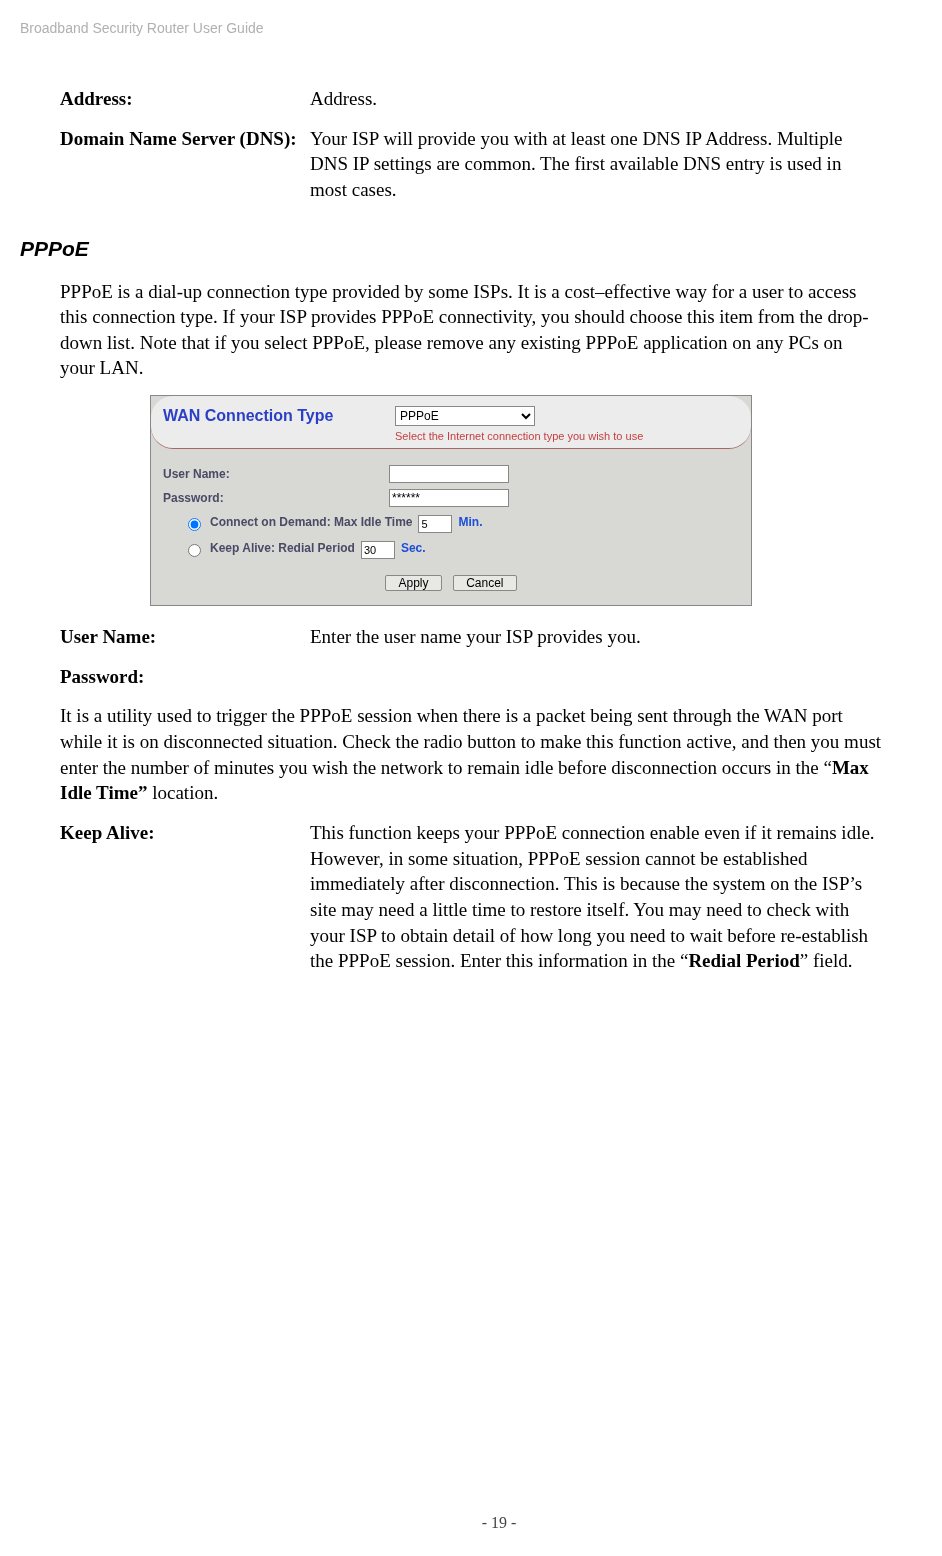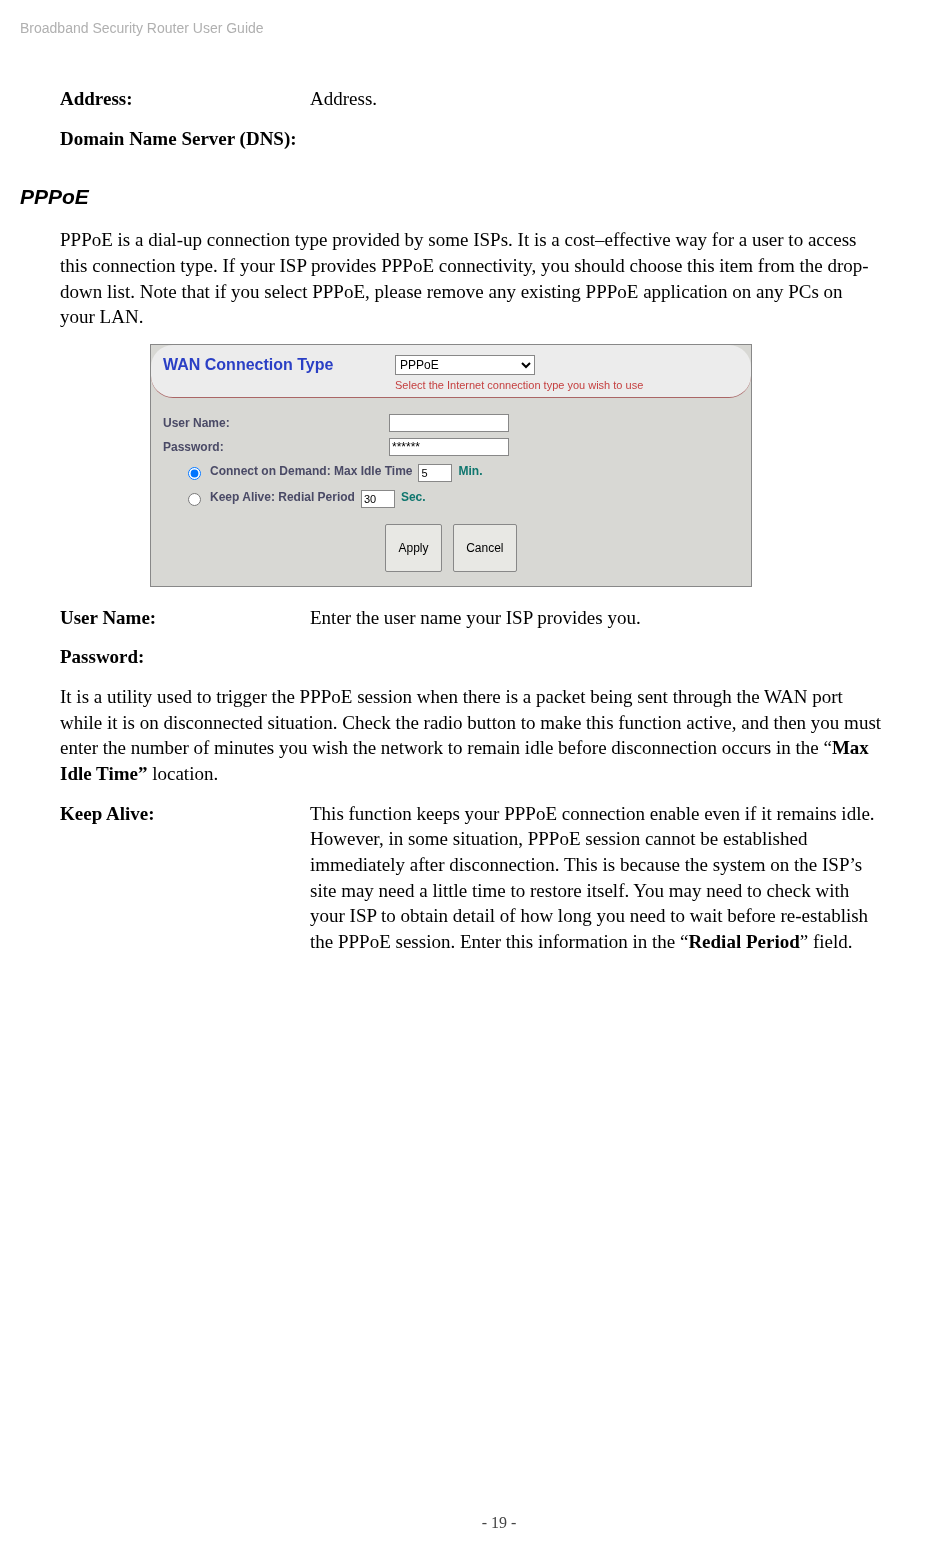--- a/index.html
+++ b/index.html
@@ -136,28 +136,28 @@
   .sw-radio {
     width: 13px;
     height: 13px;
   }
   .sw-btns {
     text-align: center;
     margin-top: 16px;
   }
   .sw-btn {
     font-size: 12px;
-    padding: 16px 12px;
+    padding: 0 12px;
     border: 1px solid #888;
     background: #e8e8e4;
     border-radius: 2px;
     margin: 0 4px;
   }
   .sw-unit {
-    color: #0f766e;
+    color: #1d4ed8;
     font-weight: bold;
     font-size: 12px;
   }
   .bold-run { font-weight: bold; }
   .footer-pn {
     position: absolute;
     bottom: 24px;
     left: 0;
     width: 100%;
     text-align: center;
@@ -172,20 +172,21 @@
 <div class="page">
 
   <div class="header-title">Broadband Security Router User Guide</div>
 
   <div class="def-row">
     <div class="def-term">Address:</div>
     <div class="def-desc">Address.</div>
   </div>
   <div class="def-row">
     <div class="def-term">Domain Name Server (DNS):</div>
+    <div class="def-desc">Your ISP will provide you with at least one DNS IP Address. Multiple DNS IP settings are common. The first available DNS entry is used in most cases.</div>
   </div>
 
   <div class="section-h">PPPoE</div>
 
   <div class="para">PPPoE is a dial-up connection type provided by some ISPs. It is a cost–effective way for a user to access this connection type. If your ISP provides PPPoE connectivity, you should choose this item from the drop-down list. Note that if you select PPPoE, please remove any existing PPPoE application on any PCs on your LAN.</div>
 
   <div class="sw">
     <div class="sw-top">
       <div class="sw-title-row">
         <div class="sw-title">WAN Connection Type</div>

